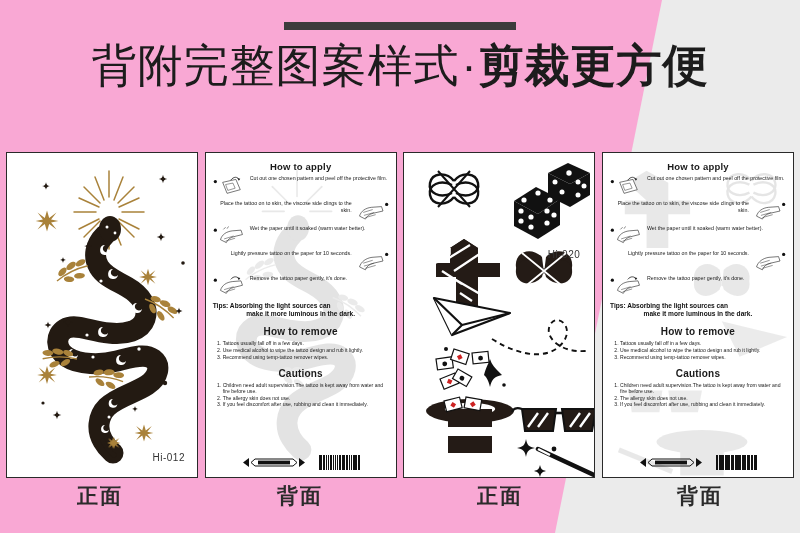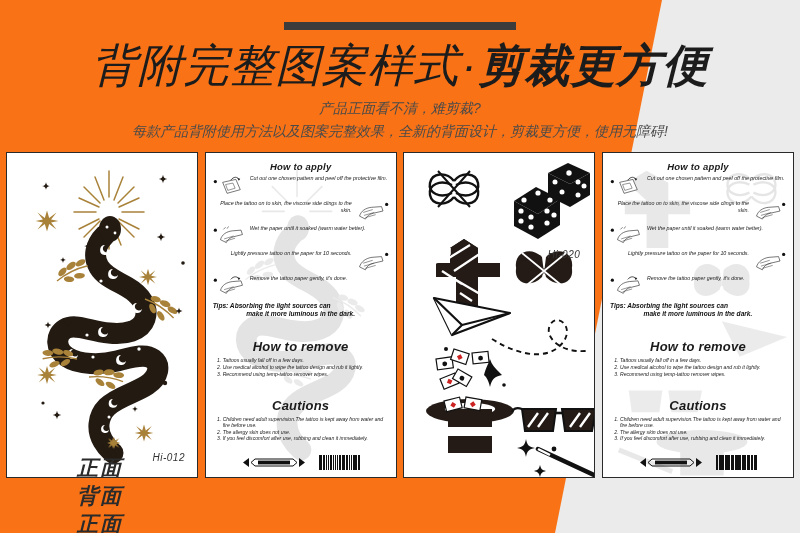--- a/index.html
+++ b/index.html
@@ -2,21 +2,21 @@
 <html><head>
 <meta charset="utf-8">
 <style>
   * { box-sizing: border-box; margin: 0; padding: 0; }
   html, body {
     width: 800px; height: 533px;
     font-family: "Liberation Sans", "DejaVu Sans", sans-serif;
     background: #ffffff;
     overflow: hidden;
   }
-  #stage { position: relative; width: 800px; height: 533px; background: #f97316; font-style: italic; }
+  #stage { position: relative; width: 800px; height: 533px; background: #f9a8d4; }
 
   
   .bg-diagonal {
     position: absolute; top: 0; left: 0; width: 800px; height: 533px;
     background: #ebebeb;
     clip-path: polygon(662px 0, 800px 0, 800px 533px, 555px 533px);
     z-index: 0;
   }
 
   .top-bar {
@@ -60,21 +60,21 @@
   .back-inner { position: absolute; inset: 0; padding: 8px 7px; }
   .watermark {
     position: absolute; inset: 0; opacity: .16; z-index: 0;
     filter: grayscale(1);
   }
   .ins { position: relative; z-index: 1; }
   .ins-h {
     text-align: center; font-weight: 700; font-size: 9.5px;
     color: #1a1a1a; margin-bottom: 3px; letter-spacing: .2px;
   }
-  .ins-h.big { font-size: 13px; margin-top: 20px; }
+  .ins-h.big { font-size: 10px; margin-top: 7px; }
   .step { display: flex; align-items: flex-start; gap: 3px; margin-bottom: 3px; }
   .step.right { flex-direction: row-reverse; text-align: right; }
   .step-txt { font-size: 5.3px; line-height: 6.6px; color: #1a1a1a; flex: 1; }
   .hand { width: 34px; height: 22px; flex: 0 0 34px; }
   .tips {
     font-weight: 700; font-size: 6.6px; line-height: 8.4px;
     color: #111; margin: 5px 0 4px; text-align: center;
   }
   .tips span:first-child { display: block; text-align: left; }
   .numlist { font-size: 5.1px; line-height: 6.6px; color: #1a1a1a; padding-left: 10px; }
@@ -83,43 +83,41 @@
   .footer-row {
     position: absolute; bottom: 7px; left: 0; width: 100%;
     display: flex; align-items: center; justify-content: center; gap: 12px; z-index: 1;
   }
   .brandmark { display: flex; align-items: center; }
   .barcode { display: flex; align-items: flex-end; height: 15px; }
   .barcode i { display: block; background: #111; height: 15px; margin-right: .8px; }
 
   
   .captions {
-    position: absolute; top: 454px; left: 0; width: 800px; height: 42px;
-    display: flex; z-index: 2; flex-direction: column;
+    position: absolute; top: 482px; left: 0; width: 800px; height: 42px;
+    display: flex; z-index: 2;
   }
   .cap {
     width: 200px; text-align: center; font-size: 21px;
     font-weight: 700; color: #2b2b2b; letter-spacing: 2px;
   }
 </style>
 </head>
 <body>
 
 <div id="stage">
 
   <div class="bg-diagonal"></div>
 
   <div class="top-bar"></div>
 
   <div class="title">
     <span class="light">背附完整图案样式</span><span class="dot">·</span><span class="bold">剪裁更方便</span>
   </div>
 
-  <div class="sub1">产品正面看不清，难剪裁?</div>
-  <div class="sub2">每款产品背附使用方法以及图案完整效果，全新的背面设计，剪裁更方便，使用无障碍!</div>
 
   <div class="cards">
 
     <div class="card">
       <svg viewBox="0 0 192 326" width="192" height="326">
         <defs>
           <g id="gold-star-8">
             <path d="M0,-11 L2.3,-3.2 L10,-9 L4.3,-1.6 L12,0 L4.3,1.6 L10,9 L2.3,3.2 L0,11 L-2.3,3.2 L-10,9 L-4.3,1.6 L-12,0 L-4.3,-1.6 L-10,-9 L-2.3,-3.2 Z" fill="#a9823a"></path>
           </g>
           <g id="blk-spark">

